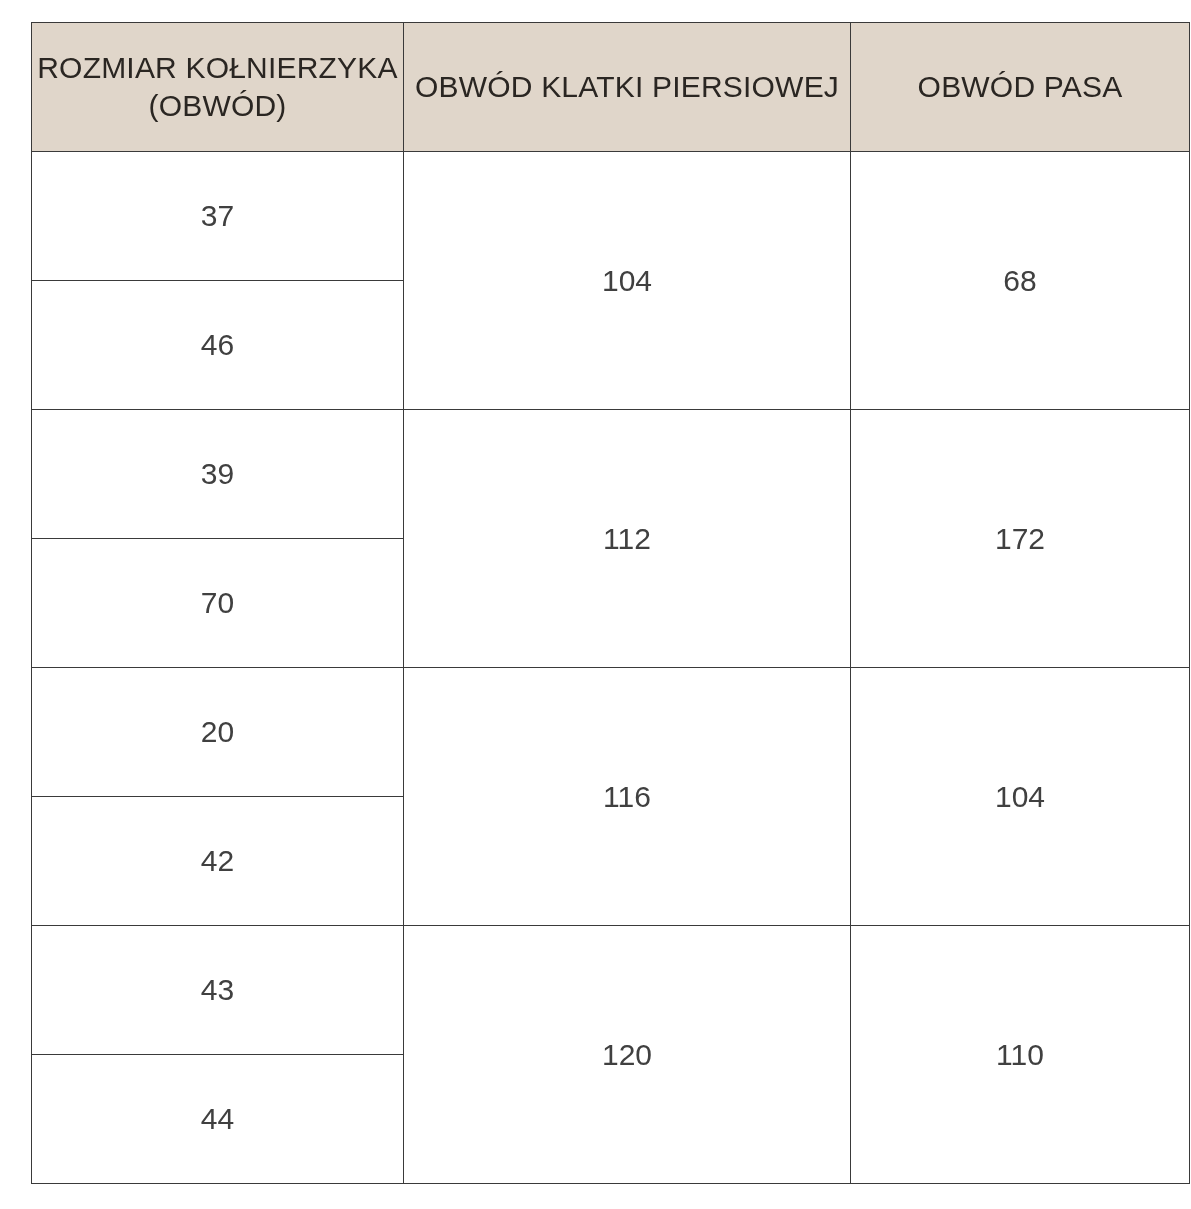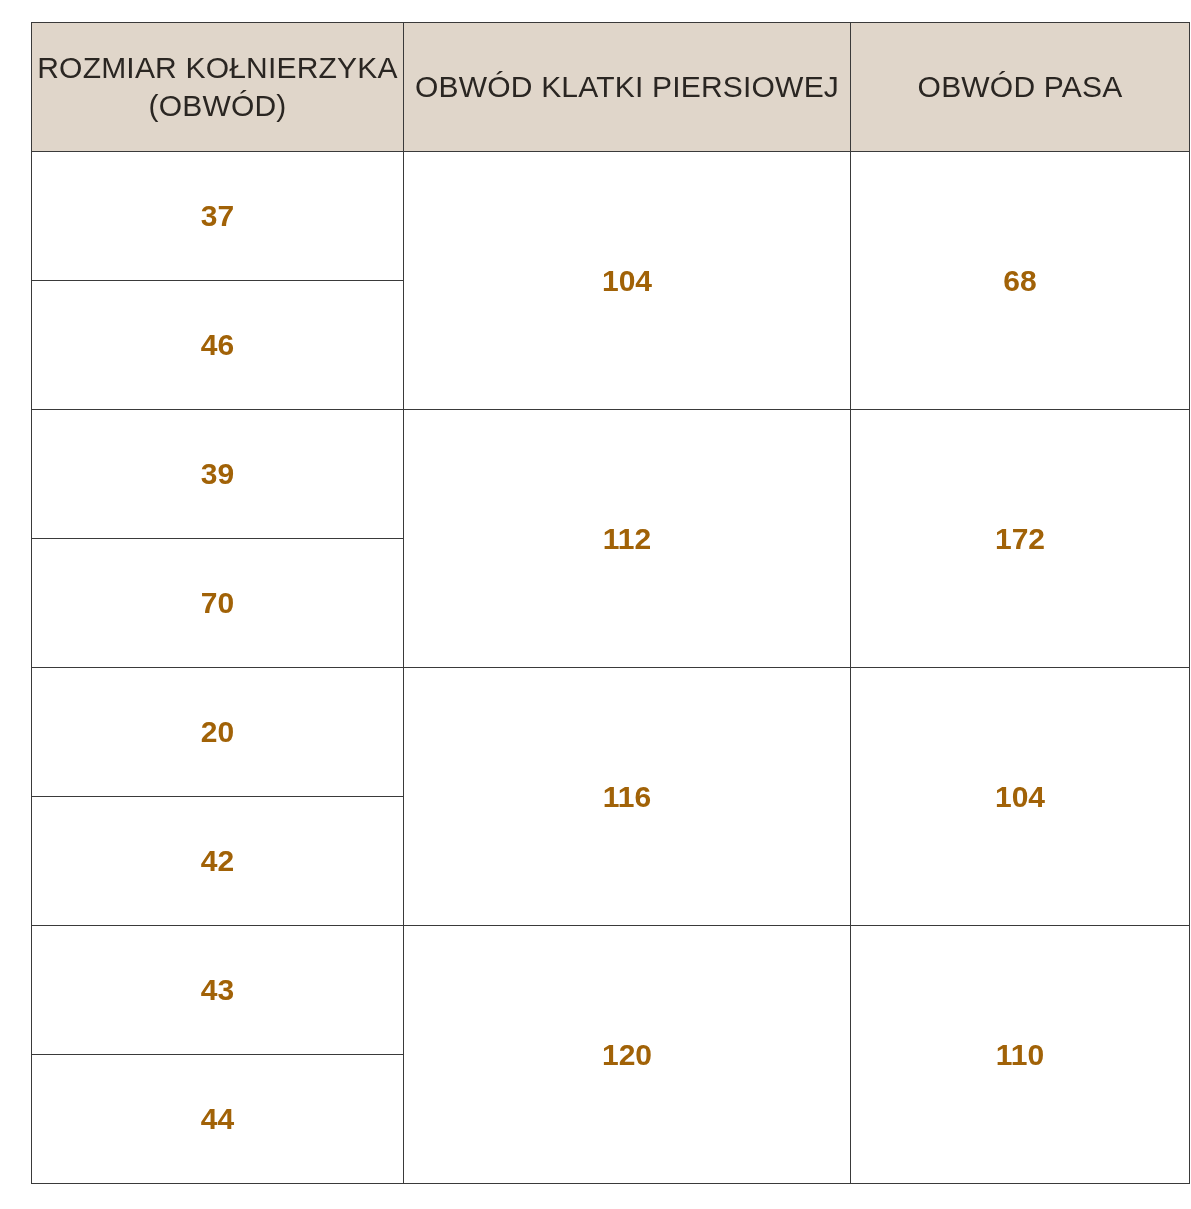--- a/index.html
+++ b/index.html
@@ -8,21 +8,21 @@
       position: absolute; left: 18px; top: 22px;
       width: 1158px; border-collapse: collapse; table-layout: fixed; margin-left: 13px;
     }
     table.size-table td, table.size-table th {
       border: 1.5px solid #3a3a3a; text-align: center; vertical-align: middle; padding: 0;
     }
     table.size-table th {
       background: #e0d6ca; height: 128px; font-weight: normal;
       font-size: 30px; line-height: 38px; color: #2a2622; letter-spacing: 0.2px;
     }
-    table.size-table td { height: 128px; font-size: 30px; color: #a16207; background: #ffffff; font-weight: bold; }
+    table.size-table td { height: 128px; font-size: 30px; color: #404040; background: #ffffff; }
     col.c1 { width: 372px; } col.c2 { width: 447px; } col.c3 { width: 339px; }
   </style>
 </head>
 <body>
 
 <table class="size-table">
   <colgroup>
       <col class="c1">
       <col class="c2">
       <col class="c3">

